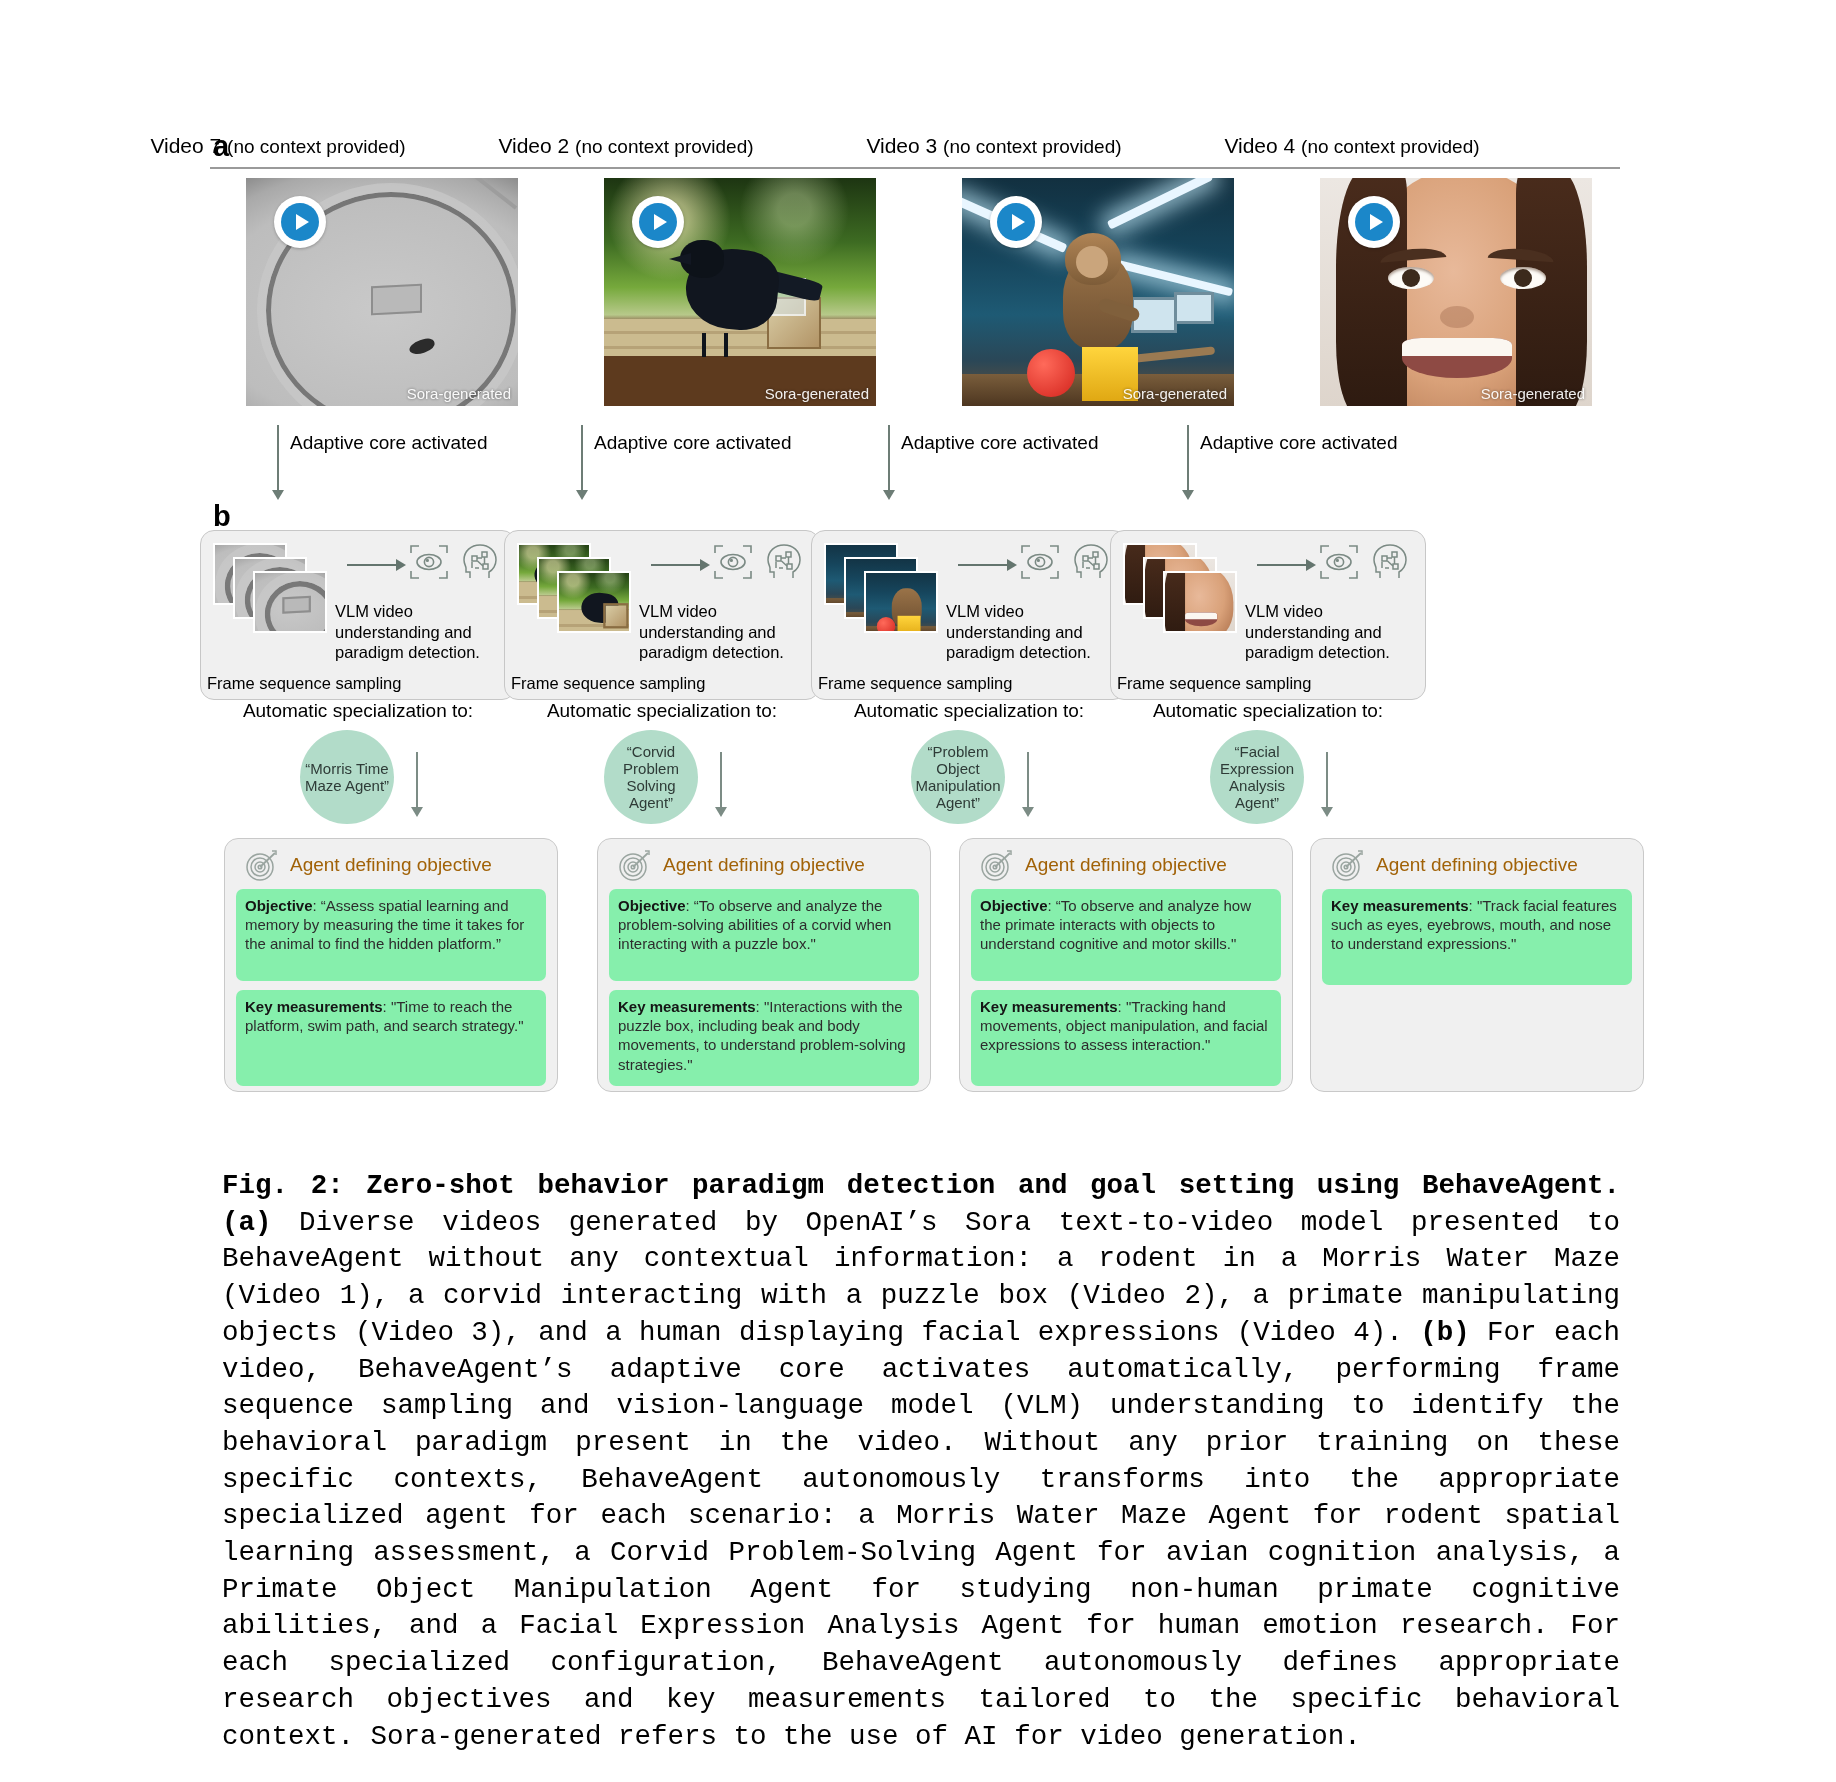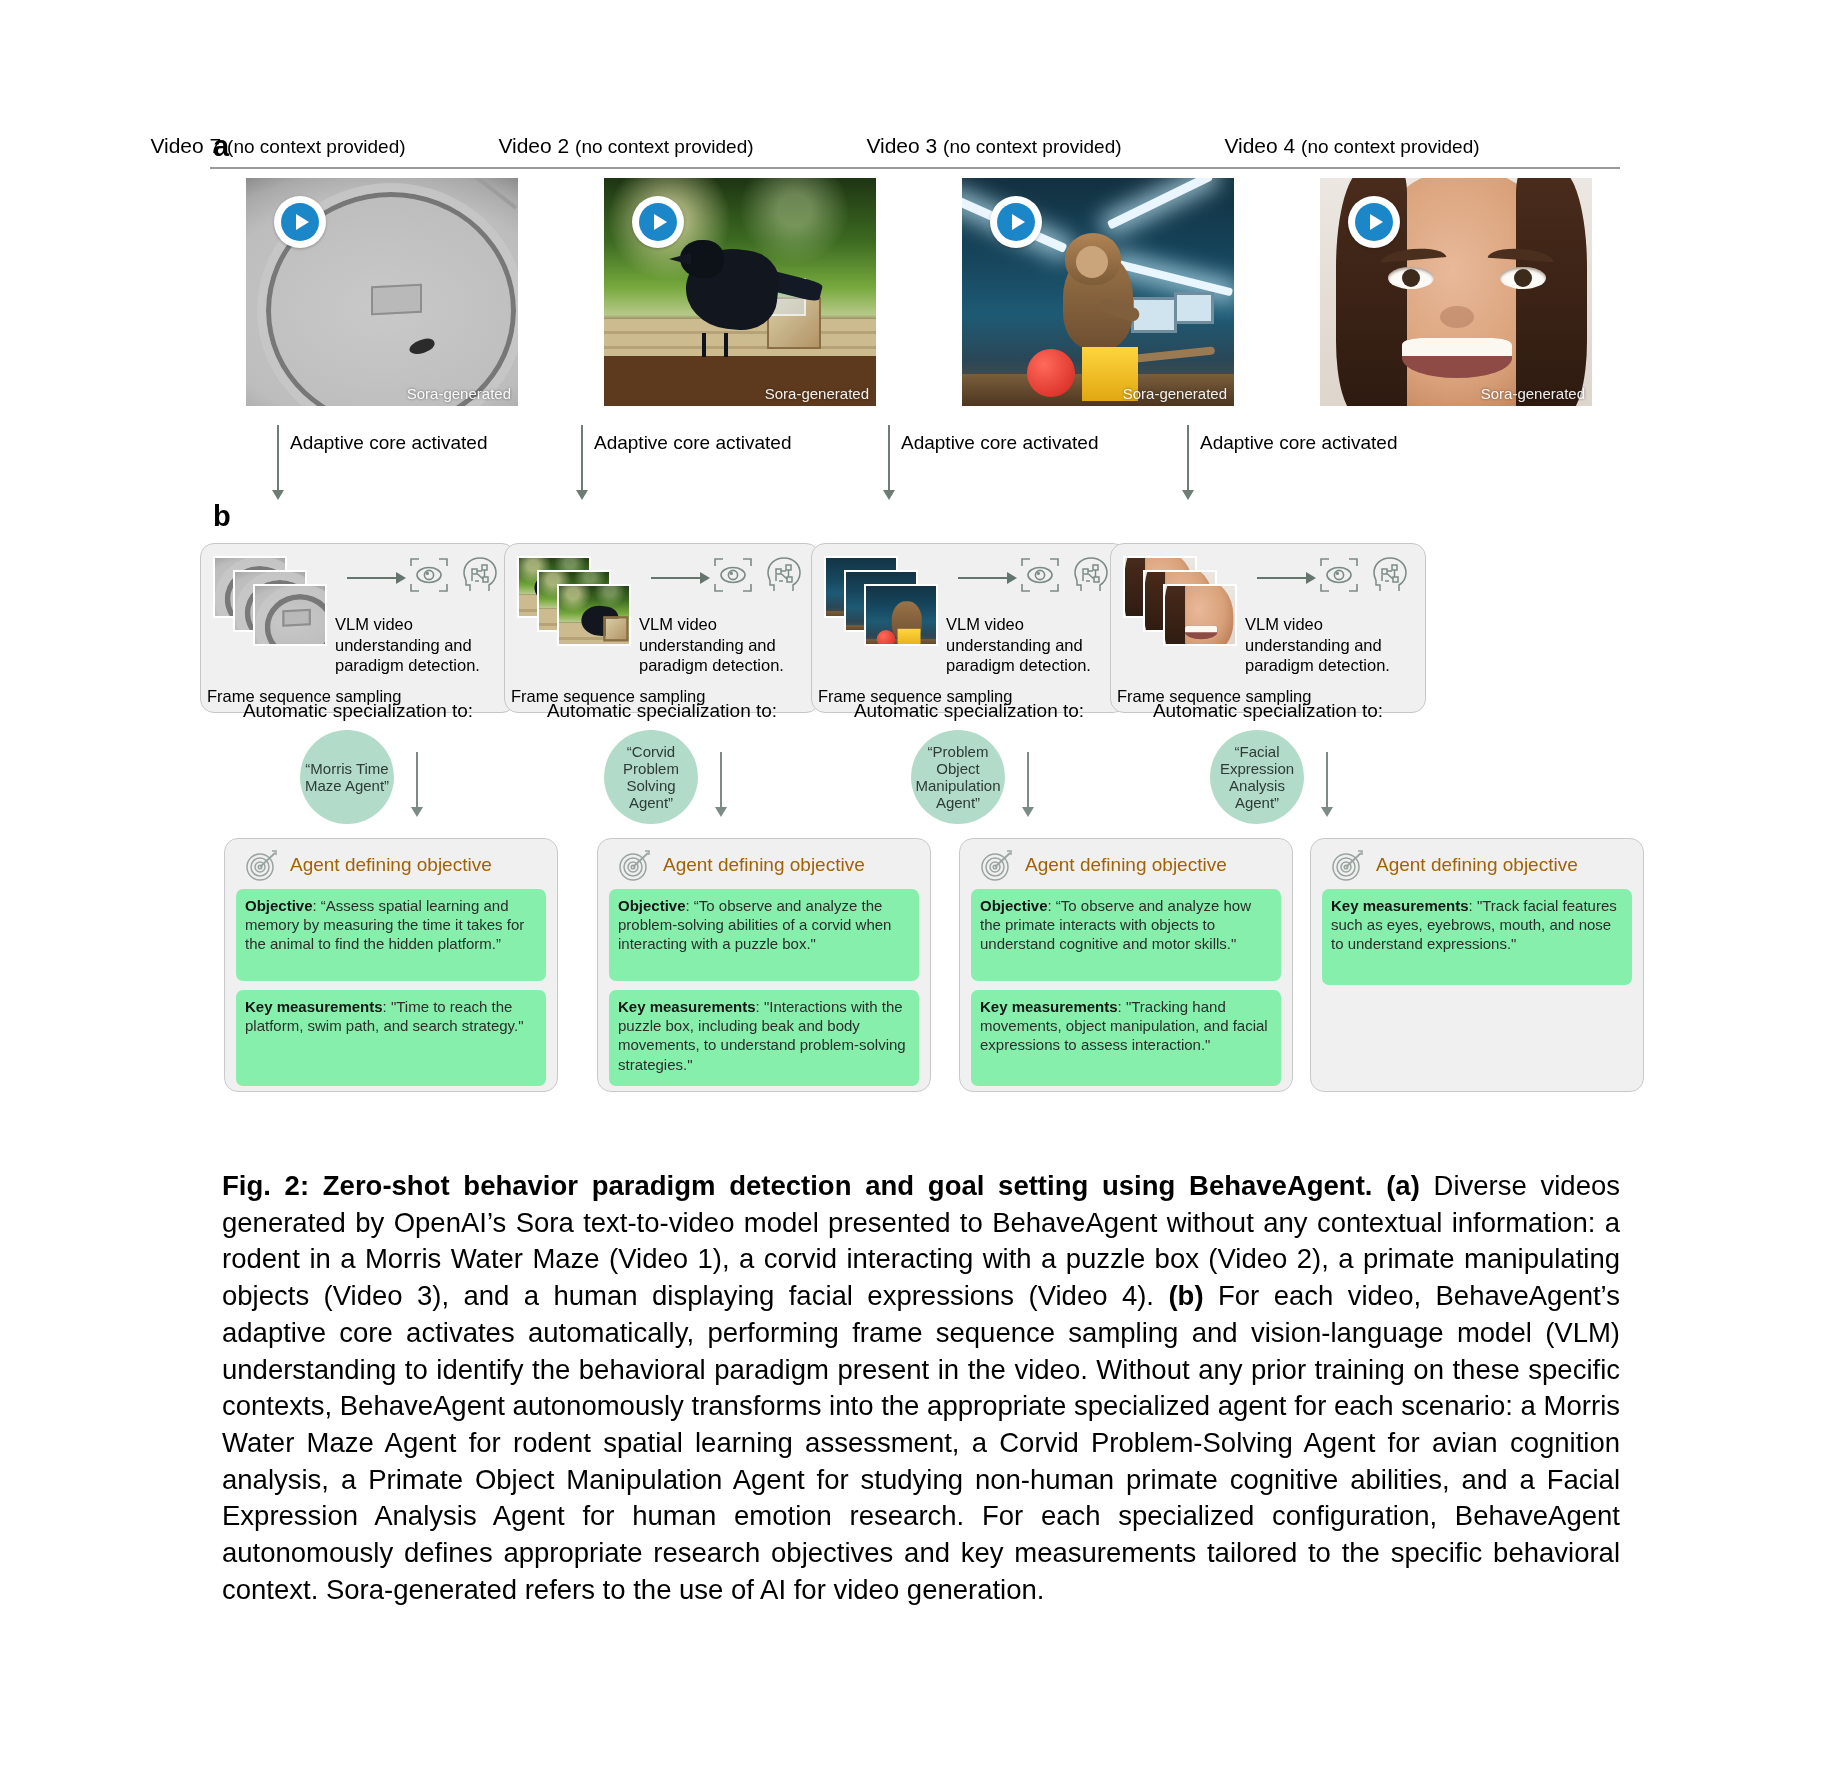--- a/index.html
+++ b/index.html
@@ -291,21 +291,21 @@
   }
   .core-label {
     position: absolute;
     font-size: 19px;
     white-space: nowrap;
     color: #000;
   }
 
   .core-box {
     position: absolute;
-    top: 543px;
+    top: 530px;
     width: 316px;
     height: 170px;
     background: #f0f0f0;
     border: 1.5px solid #c7c7c7;
     border-radius: 14px;
     box-sizing: border-box;
   }
   .frames {
     position: absolute;
     left: 12px;
@@ -433,21 +433,21 @@
   .pinkbox b { color:#151515; }
   .pinkbox.b1 { height: 92px; margin-bottom: 9px; }
   .pinkbox.b2 { height: 96px; }
 
   
   .caption {
     position: absolute;
     left: 222px;
     top: 1168px;
     width: 1398px;
-    font-family: Liberation Sans, sans-serif;
+    font-family: Liberation Mono, monospace;
     font-size: 27.5px;
     line-height: 1.335;
     text-align: justify;
     color: #000;
     hyphens: none;
   }
   .caption b { font-weight: bold; }
 </style>
 </head>
 <body>

